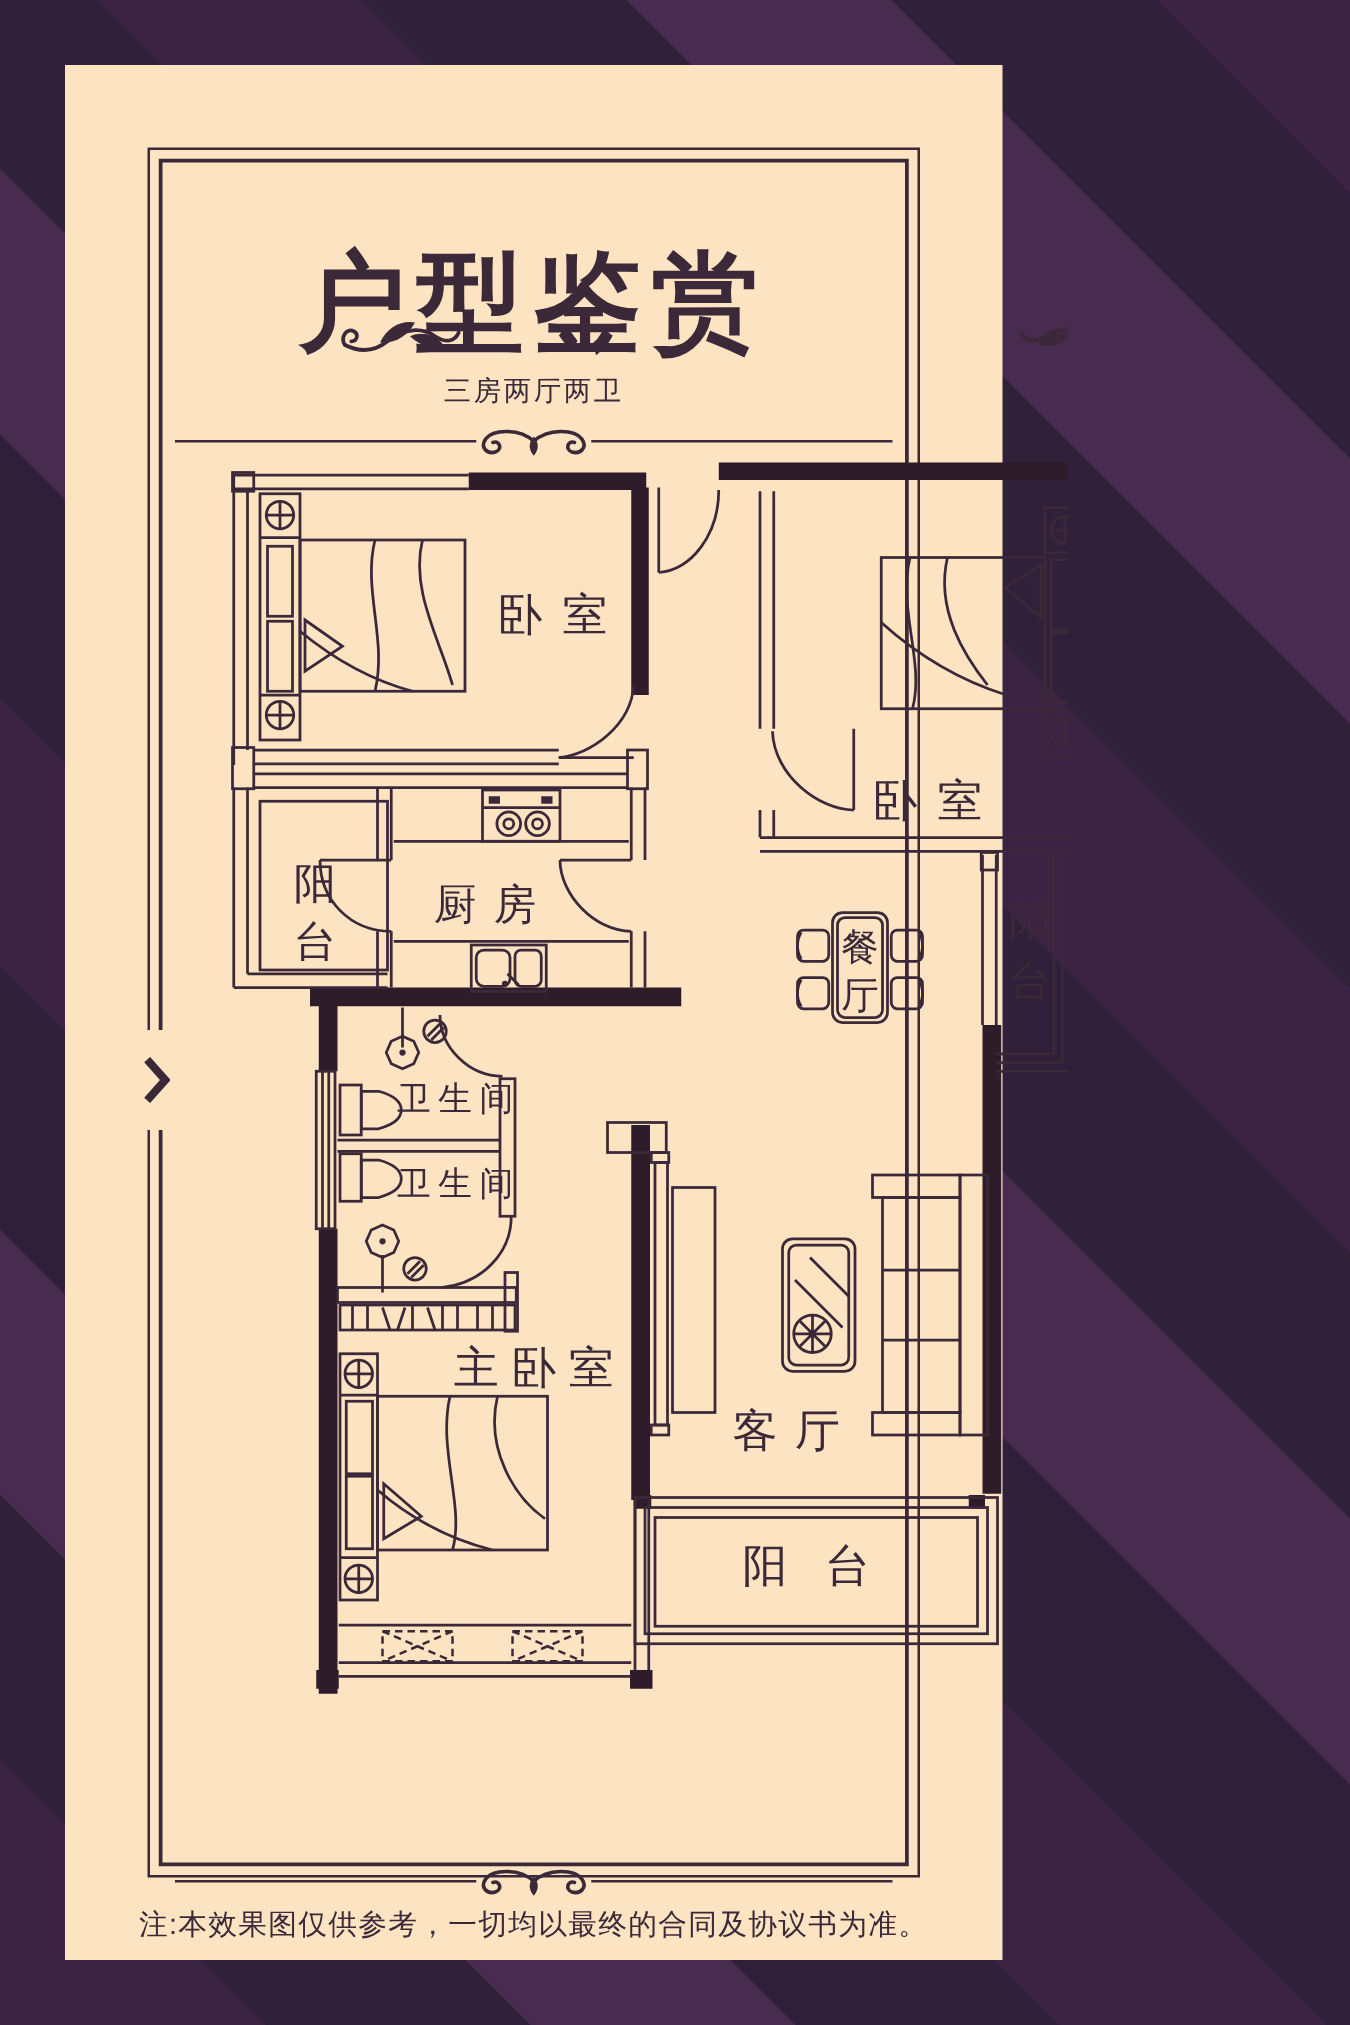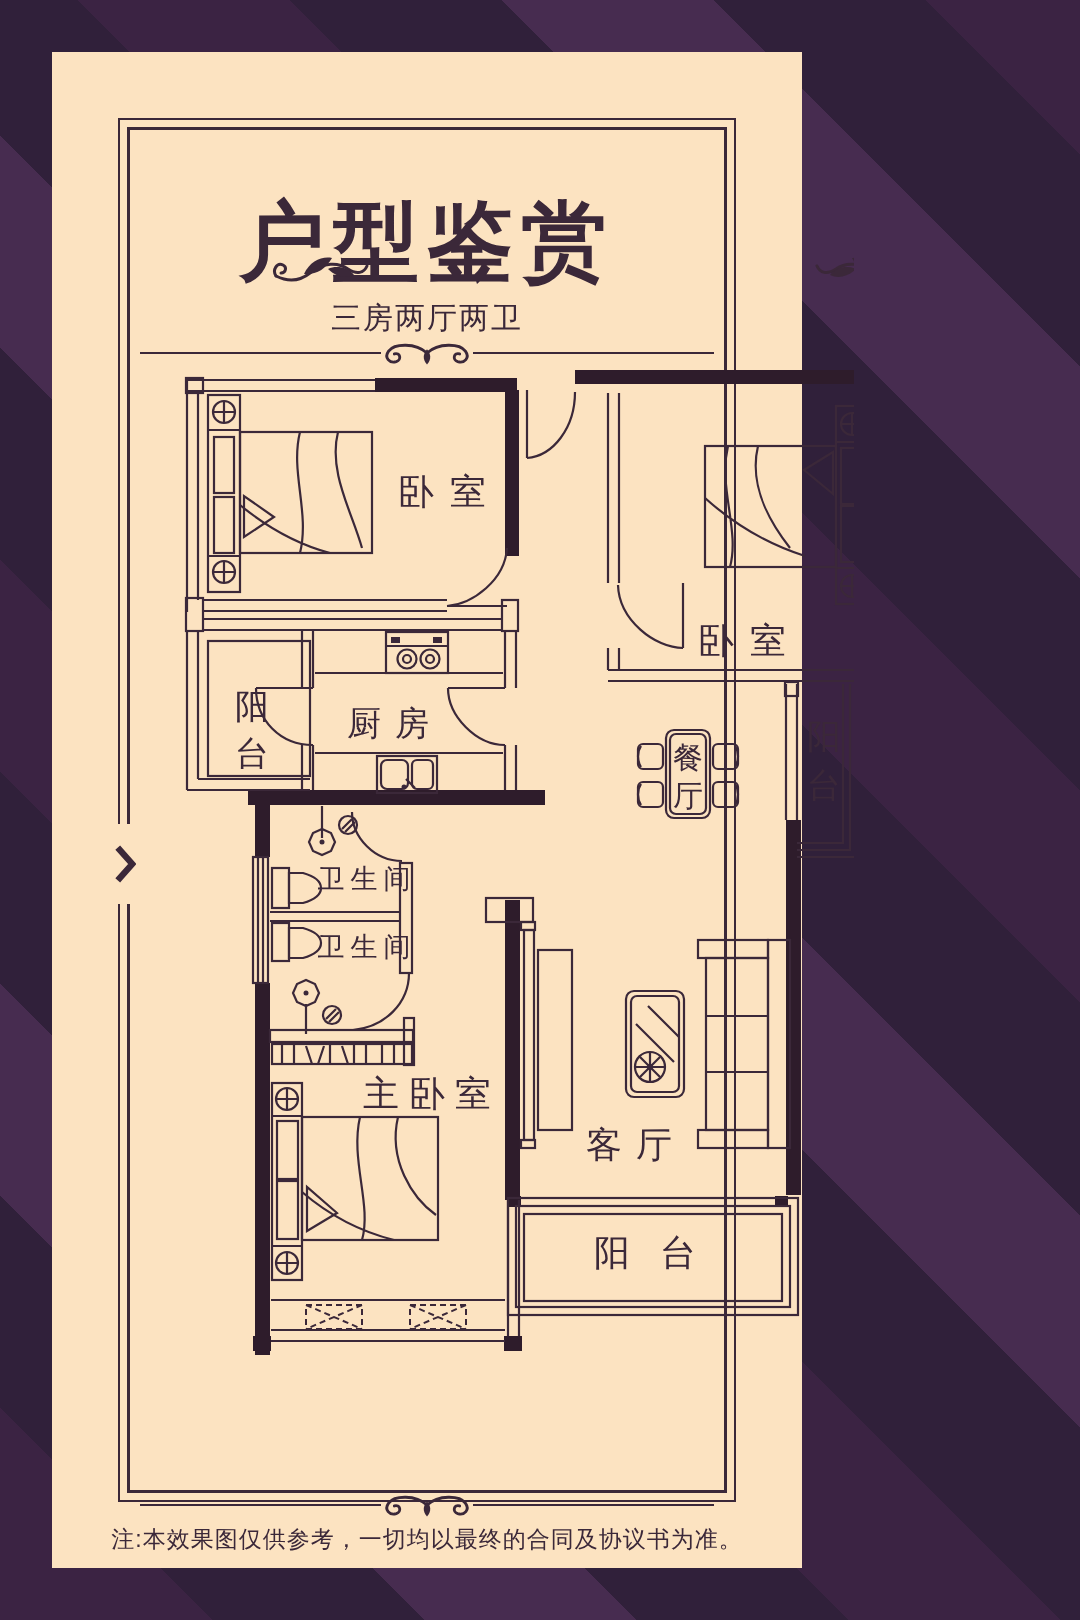--- a/index.html
+++ b/index.html
@@ -23,21 +23,21 @@
   .chevron{position:absolute;top:792px;width:22px;height:40px;}
   .chevron-left{left:62px;} .chevron-right{left:996px;}
   .chevron polyline{fill:none;stroke:var(--ink);stroke-width:7;}
   .page-title{position:absolute;left:0;right:0;top:132px;text-align:center;
     font-size:86px;font-weight:700;letter-spacing:8px;color:var(--ink);}
   .flourish{position:absolute;top:194px;width:98px;height:46px;}
   .flourish-left{left:220px;} .flourish-right{left:762px;transform:scaleX(-1);}
   .flourish path{stroke:var(--ink);fill:none;stroke-width:3;stroke-linecap:round;}
   .flourish path.leaf{fill:var(--ink);stroke:none;}
   .subtitle{position:absolute;left:0;right:0;top:246px;display:flex;justify-content:center;
-    gap:30px;font-size:30px;color:var(--ink);letter-spacing:2px;text-align:center;}
+    gap:30px;font-size:22px;color:var(--ink);letter-spacing:2px;text-align:center;}
   .divider{position:absolute;left:88px;right:88px;display:flex;align-items:center;}
   .divider-top{top:288px;} .divider-bottom{top:1440px;}
   .divider .rule{flex:1;height:2.5px;background:var(--ink);}
   .divider svg{width:96px;height:26px;margin:0 -2px;}
   .divider svg path{stroke:var(--ink);fill:none;stroke-width:3;stroke-linecap:round;}
   .divider svg path.drop{fill:var(--ink);stroke:none;}
   .note{position:absolute;left:0;right:0;top:1472px;text-align:center;
     font-size:23px;color:var(--ink);letter-spacing:1px;}
   .floorplan{position:absolute;left:150px;top:340px;width:790px;height:1030px;}
   .fp-line{stroke:var(--ink);stroke-width:2.2;fill:none;}

